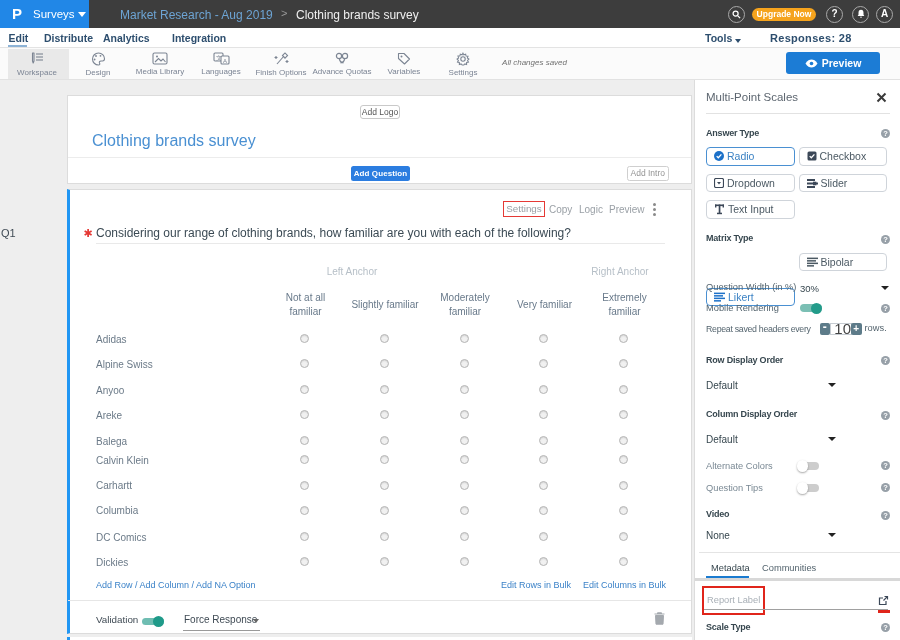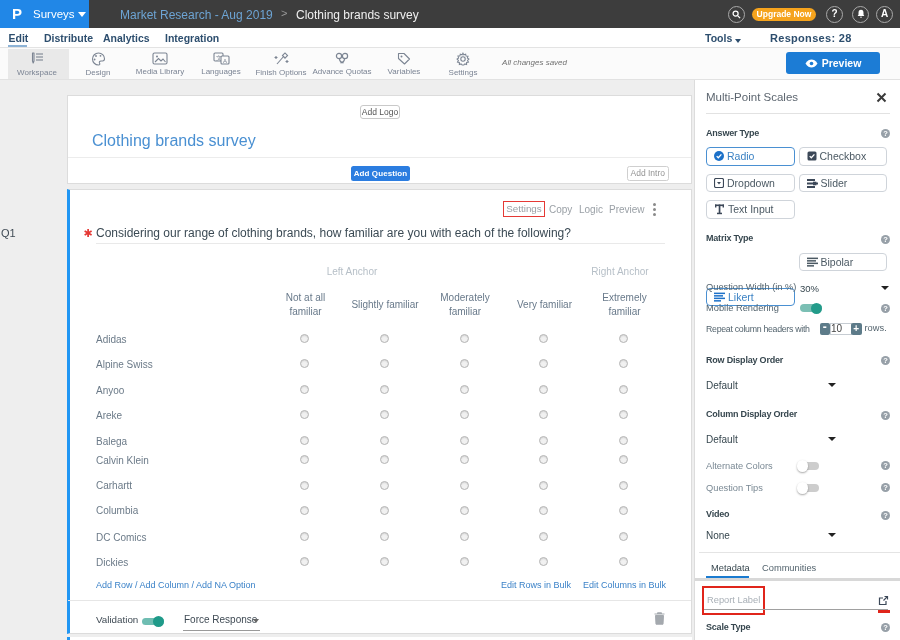--- a/index.html
+++ b/index.html
@@ -79,21 +79,21 @@
         <path d="M4.8 9.3 a1.2 1.2 0 0 0 2.4 0 Z" fill="#fff"></path>
       </svg>
   </div>
   <div class="circbtn" style="left:876px;">A</div>
 </div>
 
 <div id="navrow">
   <span class="tab" style="left:8.5px;">Edit</span>
   <span class="tab" style="left:44px;">Distribute</span>
   <span class="tab" style="left:103px;">Analytics</span>
-  <span class="tab" style="left:165px;">Integration</span>
+  <span class="tab" style="left:172px;">Integration</span>
   <span class="tab" style="left:705px;">Tools</span>
   <span style="position:absolute;left:735px;top:11px;width:0;height:0;border-left:3.5px solid transparent;border-right:3.5px solid transparent;border-top:4px solid #2d4e6e;"></span>
   <span class="tab" style="left:770px;font-size:11px;letter-spacing:0.3px;">Responses: 28</span>
 </div>
 <div id="editul"></div>
 
 <div id="toolbar">
   <div id="wstile"></div>
   <div class="tbi" style="left:2px;">
     <svg width="16" height="14" viewBox="0 0 16 14">
@@ -352,23 +352,23 @@
       </g>
     </svg>Bipolar
 </div>
 <span class="pgrey" style="top:282px;">Question Width (in %)</span>
 <span style="position:absolute;left:800px;top:283px;font-size:9.5px;color:#37474f;">30%</span>
 <span class="caret" style="left:881px;top:285.5px;"></span>
 <span class="pgrey" style="top:302.5px;">Mobile Rendering</span>
 <div style="position:absolute;left:799.5px;top:304px;width:22px;height:8px;border-radius:4px;background:#7bbfb4;"></div>
 <div style="position:absolute;left:810.5px;top:302.5px;width:11.5px;height:11.5px;border-radius:50%;background:#239b8a;"></div>
 <span class="qm" style="top:303.5px;">?</span>
-<span class="pgrey" style="top:323.5px;letter-spacing:-0.3px;font-size:8.8px;">Repeat column headers with</span>
+<span class="pgrey" style="top:323.5px;letter-spacing:-0.3px;font-size:8.8px;">Repeat saved headers every</span>
 <div style="position:absolute;left:819.5px;top:323px;width:10.5px;height:11.5px;background:#5d7b89;border-radius:2px;color:#fff;font-size:12px;text-align:center;line-height:9px;font-weight:bold;">-</div>
-<div style="position:absolute;left:830px;top:323px;width:22px;height:11.5px;background:#fff;border:1px solid #c6ccd2;font-size:10px;color:#444;text-align:left;line-height:10.5px;">10</div>
+<div style="position:absolute;left:830px;top:323px;width:22px;height:11.5px;background:#fff;border:1px solid #c6ccd2;font-size:15px;color:#444;text-align:right;line-height:10.5px;">10</div>
 <div style="position:absolute;left:851px;top:323px;width:10.5px;height:11.5px;background:#5d7b89;border-radius:2px;color:#fff;font-size:10px;text-align:center;line-height:11px;font-weight:bold;">+</div>
 <span class="pgrey" style="left:864.5px;top:323px;">rows.</span>
 <span class="plabel" style="top:354.5px;">Row Display Order</span>
 <span class="qm" style="top:356px;">?</span>
 <span style="position:absolute;left:706px;top:380px;font-size:10px;color:#37474f;">Default</span>
 <span class="caret" style="left:828px;top:383px;"></span>
 <span class="plabel" style="top:409px;">Column Display Order</span>
 <span class="qm" style="top:410.5px;">?</span>
 <span style="position:absolute;left:706px;top:434px;font-size:10px;color:#37474f;">Default</span>
 <span class="caret" style="left:828px;top:437px;"></span>

